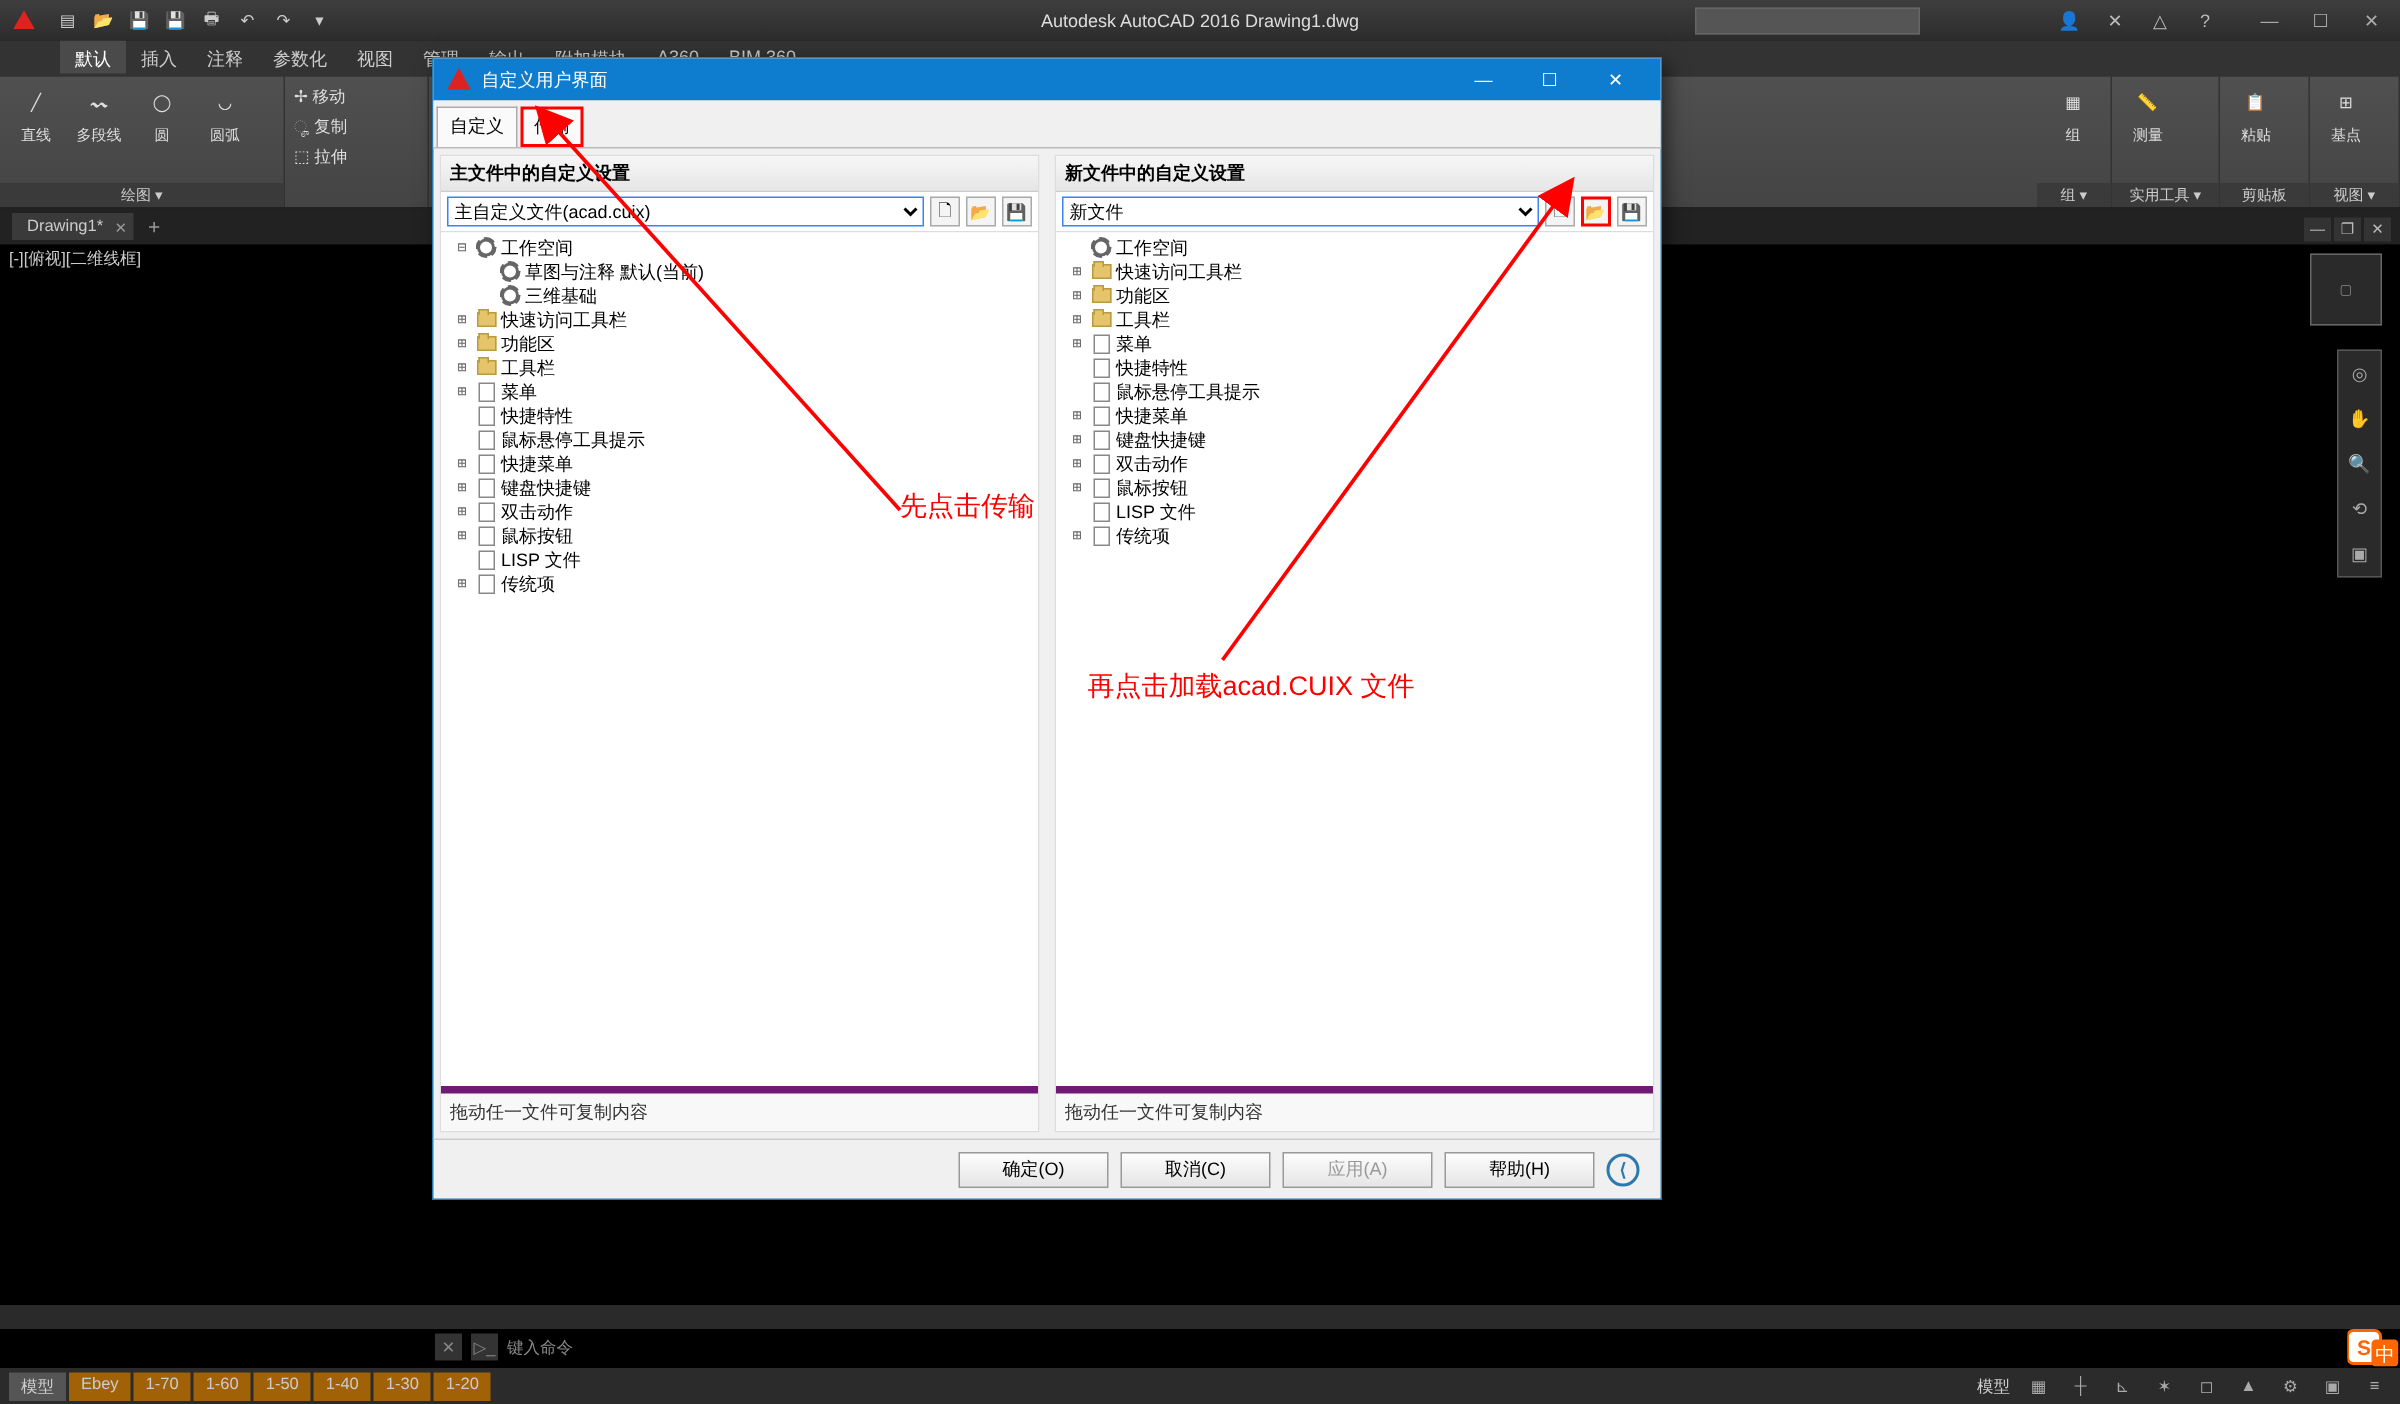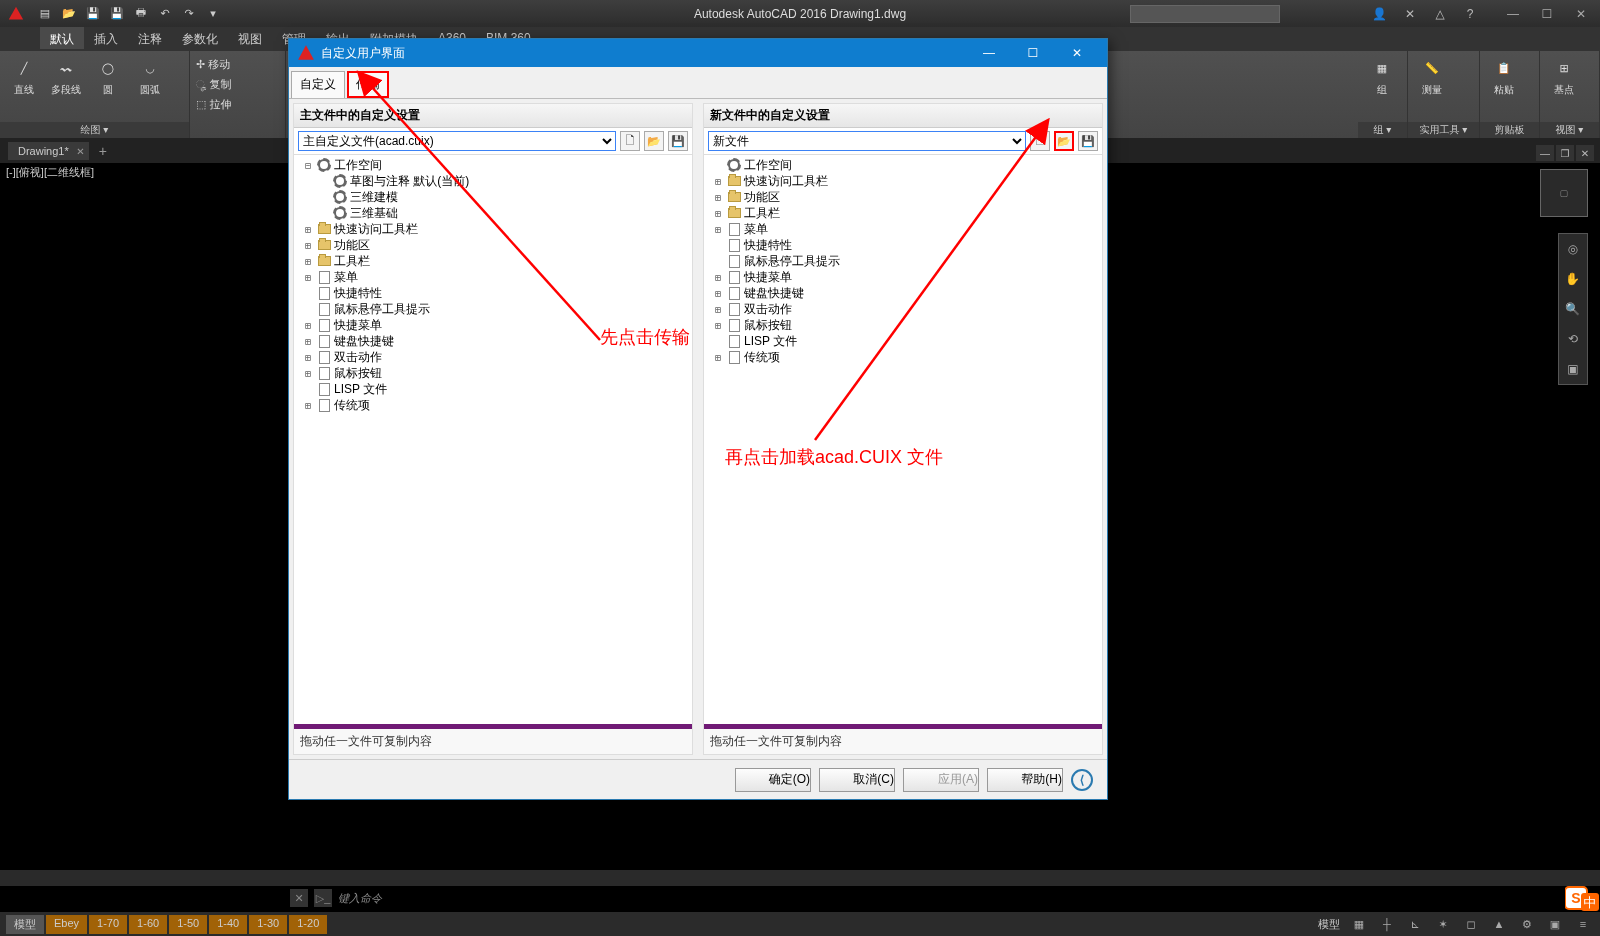--- a/index.html
+++ b/index.html
@@ -75,21 +75,21 @@
 .dialog .pane .pselect { display:flex; align-items:center; gap:4px; padding:3px 4px; border-bottom:1px solid #ddd; }
 .dialog .pane .pselect select { flex:1; font-size:12px; height:20px; border:1px solid #3b82f6; background:#fff; }
 .dialog .pane .pselect .ibtn { width:20px; height:20px; border:1px solid #aaa; background:#f4f4f4; display:flex; align-items:center; justify-content:center; font-size:11px; }
 .dialog .pane .pselect .ibtn.highlight { border:2px solid #f00; }
 .dialog .pane .tree { flex:1; overflow:auto; font-size:12px; padding:2px 4px; background:#fff; }
 .dialog .pane .tree .node { display:flex; align-items:center; gap:2px; height:16px; white-space:nowrap; }
 .dialog .pane .tree .node .exp { width:12px; text-align:center; color:#666; font-size:10px; font-family:monospace;}
 .dialog .pane .tree .node .ticon { width:16px; height:16px; display:flex; align-items:center; justify-content:center; }
 .dialog .pane .pfoot { padding:4px 6px; font-size:12px; color:#333; border-top:5px solid #701a75; background:#f8f8f8; }
 .dialog .dfoot { height:40px; display:flex; justify-content:flex-end; align-items:center; gap:8px; padding:0 14px; border-top:1px solid #ccc; }
-.dialog .dfoot button { width:76px; height:24px; font-size:12px; border:1px solid #999; background:linear-gradient(#fdfdfd,#e5e5e5);text-align:right; }
+.dialog .dfoot button { width:100px; height:24px; font-size:12px; border:1px solid #999; background:linear-gradient(#fdfdfd,#e5e5e5); }
 .dialog .dfoot button:disabled { color:#999; }
 .dialog .dfoot .helpi { width:22px; height:22px; border:2px solid #2a7ab0; border-radius:50%; display:flex; align-items:center; justify-content:center; color:#2a7ab0; font-weight:bold; font-size:12px; }
 
 
 .anno-text { position:absolute; color:#f00; font-size:18px; font-weight:500; z-index:200; }
 .anno-svg { position:absolute; left:0; top:0; z-index:150; pointer-events:none; }
 
 
 .sogou { position:absolute; right:0; bottom:24px; width:36px; height:30px; display:flex; align-items:center; justify-content:center; z-index:300;}
 
@@ -231,21 +231,21 @@
       <div class="nbtn">◎</div>
       <div class="nbtn">✋</div>
       <div class="nbtn">🔍</div>
       <div class="nbtn">⟲</div>
       <div class="nbtn">▣</div>
     </div>
     <div class="hscroll"></div>
     <div class="cmdline">
       <div class="cicon">✕</div>
       <div class="cicon">▷_</div>
-      <span style="font-style:italic">键入命令</span>
+      <span style="">键入命令</span>
     </div>
   </div>
 
   <div class="statusbar">
     <div class="layouttabs" id="layouttabs">
         <div class="lt" style="background: rgb(85, 85, 85);">模型</div>
         <div class="lt">Ebey</div>
         <div class="lt">1-70</div>
         <div class="lt">1-60</div>
         <div class="lt">1-50</div>
@@ -308,27 +308,20 @@
               <span class="ticon">
                 <span class="gear"></span>
               </span>
               <span>草图与注释  默认(当前)</span>
             </div>
             <div class="node" style="padding-left: 20px;">
               <span class="exp"></span>
               <span class="ticon">
                 <span class="gear"></span>
               </span>
-              <span>三维建模</span>
-            </div>
-            <div class="node" style="padding-left: 20px;">
-              <span class="exp"></span>
-              <span class="ticon">
-                <span class="gear"></span>
-              </span>
               <span>三维基础</span>
             </div>
             <div class="node" style="padding-left: 4px;">
               <span class="exp">⊞</span>
               <span class="ticon">
                 <span class="folder"></span>
               </span>
               <span>快速访问工具栏</span>
             </div>
             <div class="node" style="padding-left: 4px;">

